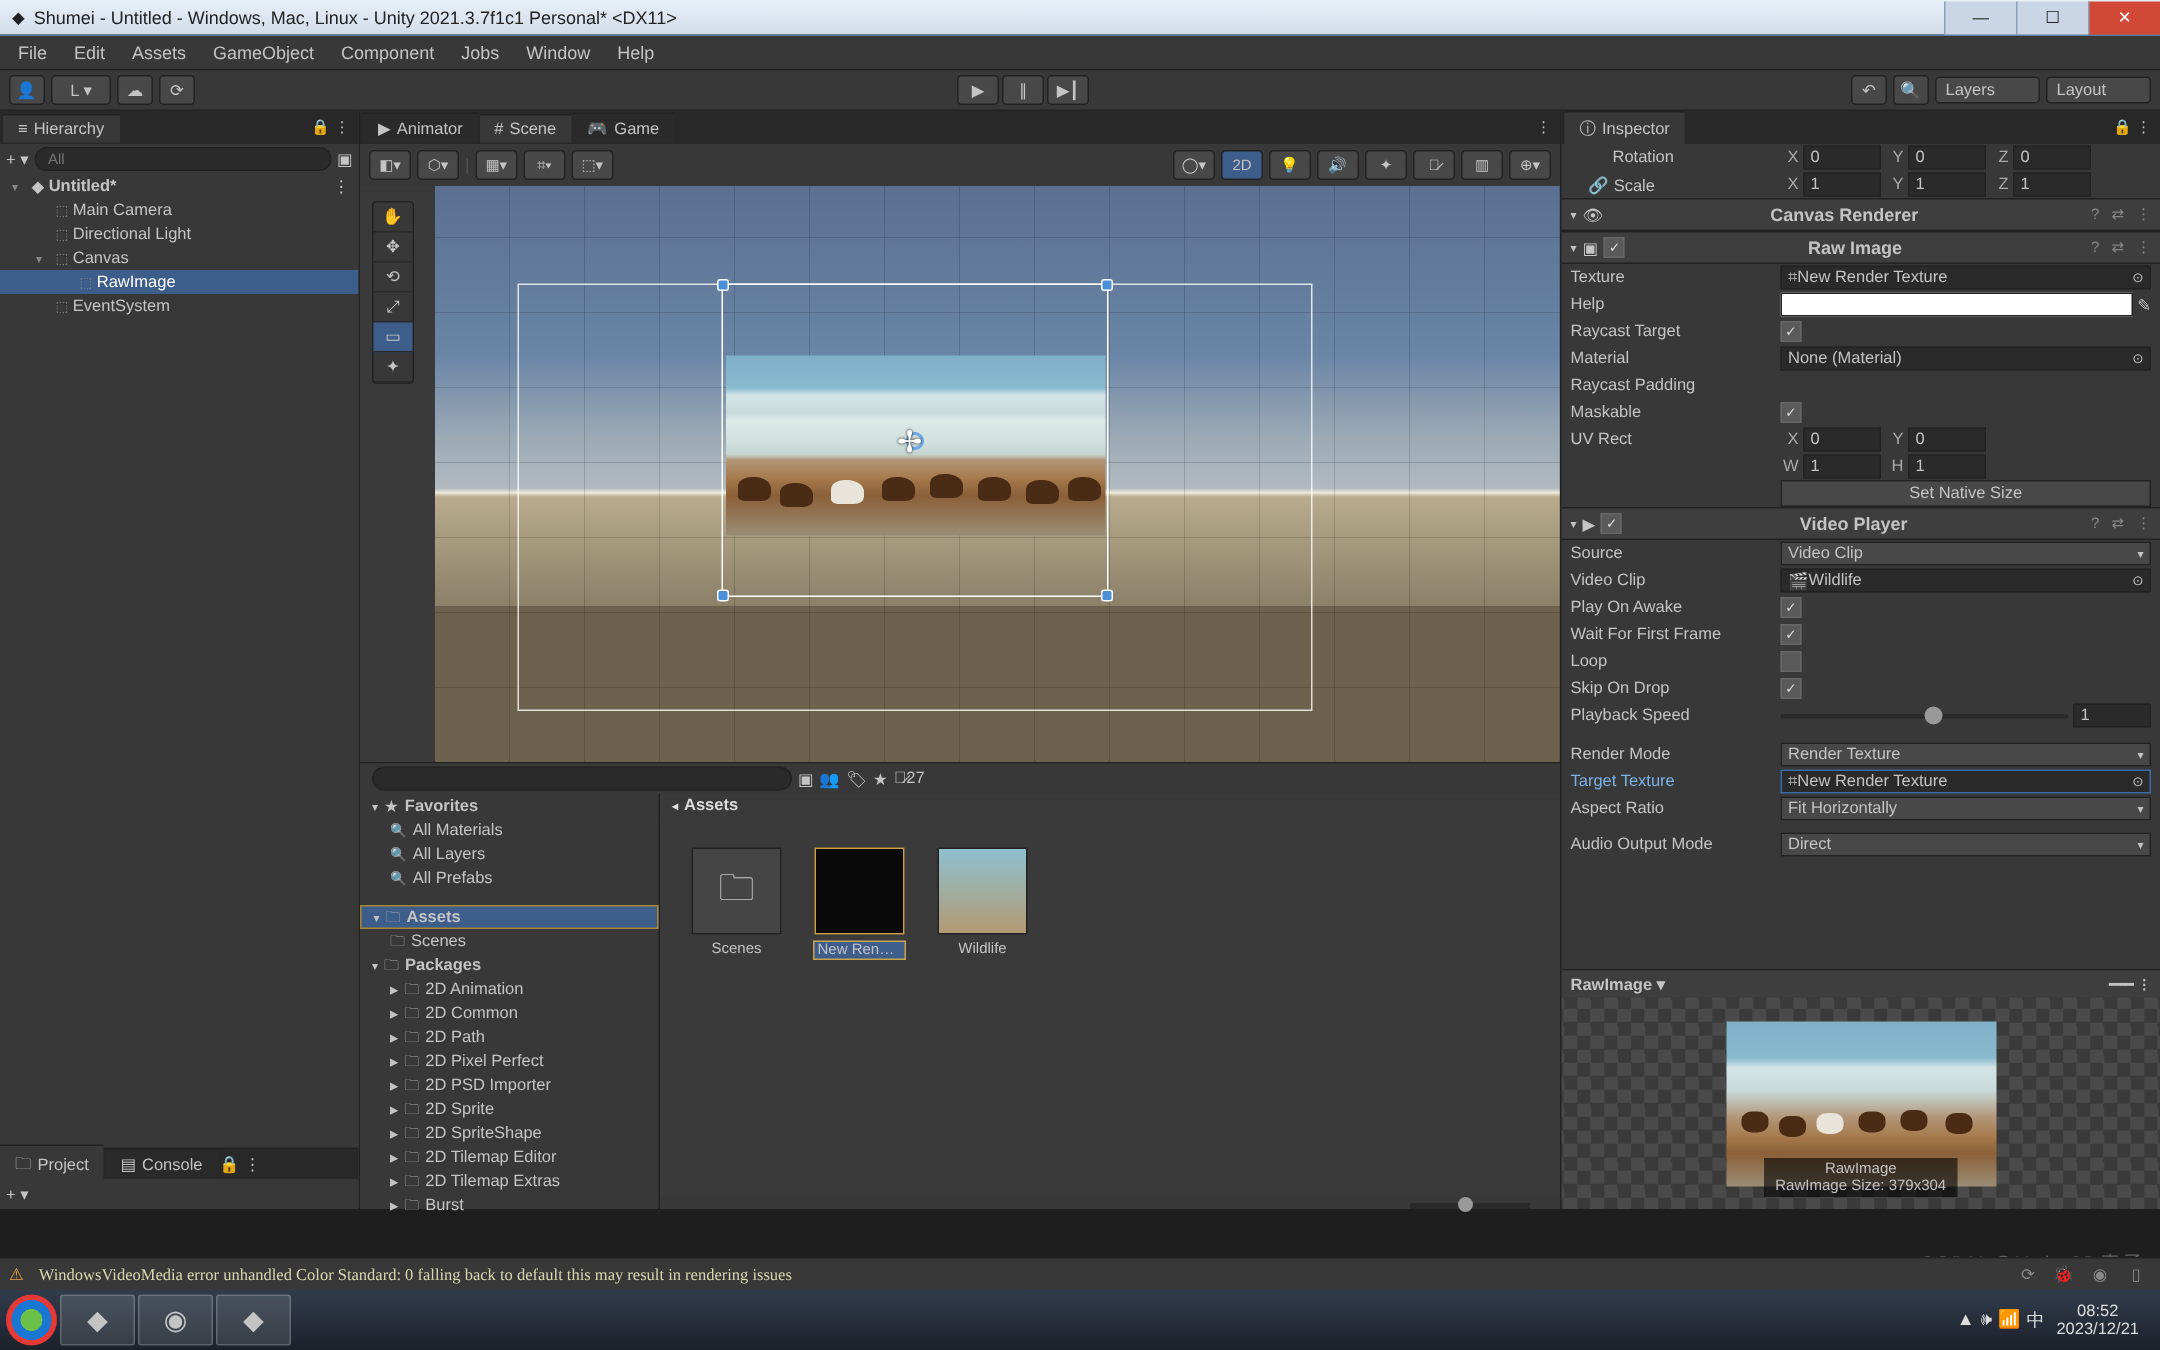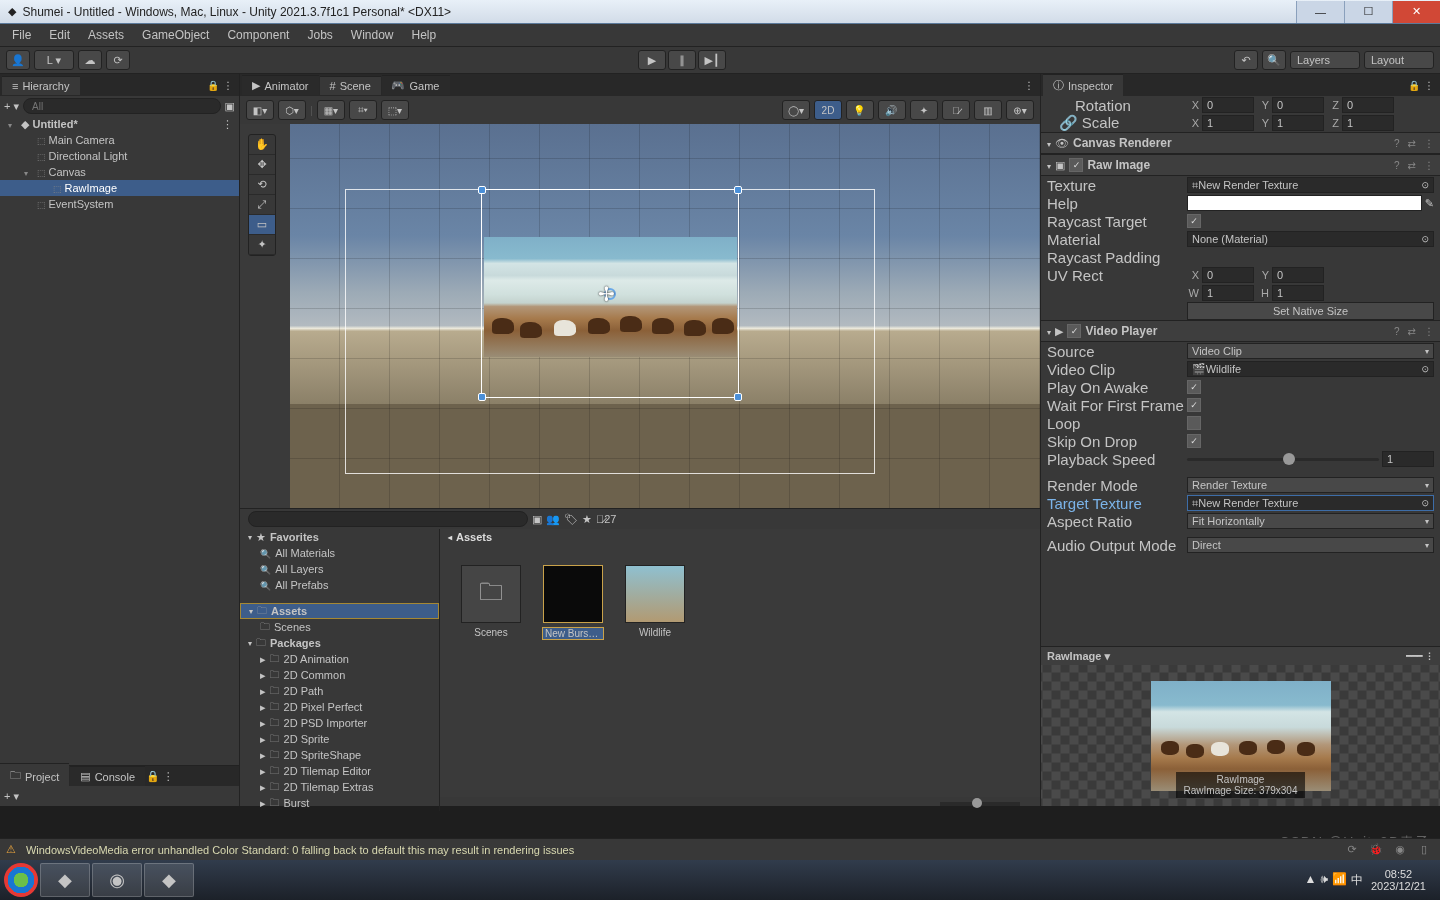--- a/index.html
+++ b/index.html
@@ -83,53 +83,53 @@
 .asset-item { width:62px; display:flex; flex-direction:column; align-items:center; gap:4px; }
 .asset-thumb { width:60px; height:58px; background:#555; border:1px solid #222; display:flex; align-items:center; justify-content:center; font-size:24px; }
 .asset-thumb.folder { background:#454545; }
 .asset-thumb.rt { background:#0a0a0a; border:1.5px solid #c9a24a; }
 .asset-thumb.vid { background:linear-gradient(180deg,#8fc0d0 0%,#b29a72 100%); }
 .asset-label { font-size:10px; text-align:center; white-space:nowrap; overflow:hidden; text-overflow:ellipsis; max-width:62px; }
 .asset-label.sel { background:#3d5d8a; border:1px solid #c9a24a; padding:0 2px; }
 
 .insp-body { flex:1; overflow:auto; }
 .insp-row { display:flex; align-items:center; padding:1px 6px; height:18px; }
-.insp-row .lbl { width:140px; font-size:15px; }
+.insp-row .lbl { width:140px; font-size:11px; }
 .insp-row .lbl.blue { color:#7bb3e8; }
 .insp-row .val { flex:1; display:flex; align-items:center; gap:3px; }
 .insp-row .val input { background:#2a2a2a; border:1px solid #222; color:#c4c4c4; padding:1px 4px; font-size:11px; width:52px; height:16px; }
 .insp-row .val .axl { font-size:11px; color:#aaa; width:12px; text-align:right; }
 .insp-row .val .chk { width:14px; height:14px; border:1px solid #666; background:#5a5a5a; display:flex; align-items:center; justify-content:center; }
 .insp-row .val .chk.on:after { content:"✓"; font-size:9px; color:#ddd; }
 .insp-row .val .dd { background:#484848; border:1px solid #222; flex:1; padding:1px 4px; font-size:11px; height:16px; display:flex; align-items:center; }
 .insp-row .val .dd:after { content:"▾"; margin-left:auto; font-size:8px; }
 .insp-row .val .objf { background:#2a2a2a; border:1px solid #222; flex:1; padding:1px 4px; font-size:11px; height:16px; display:flex; align-items:center; }
 .insp-row .val .objf:after { content:"⊙"; margin-left:auto; font-size:9px; }
 .insp-row .val .colorf { flex:1; height:16px; background:#fff; border:1px solid #222; }
 .insp-row .val .btn { flex:1; background:#484848; border:1px solid #222; text-align:center; padding:2px; font-size:11px; }
 .insp-row .val .slider { flex:1; height:3px; background:#2a2a2a; border-radius:2px; position:relative; }
 .insp-row .val .slider .knob { position:absolute; left:50%; top:-5px; width:12px; height:12px; background:#999; border-radius:50%; }
 .insp-row .val .num { background:#2a2a2a; border:1px solid #222; width:52px; padding:1px 4px; font-size:11px; text-align:left; }
 
 .component-head { height:22px; background:#3e3e3e; border-top:1px solid #222; border-bottom:1px solid #222; display:flex; align-items:center; padding:0 6px; gap:4px; }
 .component-head .tw:before { content:"▾"; font-size:8px; }
 .component-head .chk { width:14px; height:14px; border:1px solid #666; background:#5a5a5a; display:flex; align-items:center; justify-content:center; }
 .component-head .chk.on:after { content:"✓"; font-size:9px; color:#ddd; }
-.component-head .title { font-weight:bold; flex:1; font-size:12px; }
+.component-head .title { font-weight:bold; flex:1; font-size:12px;text-align:center; }
 .component-head .ico-r { font-size:10px; color:#888; margin-left:4px; }
 
 .preview { height:160px; background:#383838; border-top:1px solid #222; display:flex; flex-direction:column; }
 .preview-head { height:18px; background:#3e3e3e; display:flex; align-items:center; padding:0 6px; font-weight:bold; }
 .preview-body { flex:1; background:repeating-conic-gradient(#4a4a4a 0% 25%,#3a3a3a 0% 50%) 50% / 18px 18px; display:flex; align-items:center; justify-content:center; position:relative; }
 .preview-img { width:180px; height:110px; background:linear-gradient(180deg,#7fb0c8 0%,#88bace 22%,#d3e4e5 28%,#c8dadb 42%,#b29678 58%,#a67a4c 70%,#8b6038 80%,#9a8d76 100%); position:relative; overflow:hidden; }
 .preview-cap { position:absolute; bottom:8px; left:50%; transform:translateX(-50%); background:rgba(0,0,0,0.6); padding:2px 8px; font-size:10px; text-align:center; }
 
 .statusbar { position:absolute; left:0; right:0; bottom:40px; height:22px; background:#383838; border-top:1px solid #222; display:flex; align-items:center; padding:0 6px; gap:6px; }
 .statusbar .warn:before { content:"⚠"; color:#e8a33d; margin-right:4px; }
-.statusbar .msg { color:#d8d8b0; font-size:11px; }
+.statusbar .msg { color:#d8d8b0; font-size:11px;font-family:Liberation Serif, serif; }
 .statusbar .r { margin-left:auto; display:flex; gap:4px; }
 .statusbar .r span { width:20px; text-align:center; color:#888; }
 
 .taskbar { position:absolute; left:0; right:0; bottom:0; height:40px; background:linear-gradient(#313c4c,#1c2129); display:flex; align-items:center; padding:0 4px; gap:2px; }
 .taskbar .tb { width:50px; height:34px; display:flex; align-items:center; justify-content:center; font-size:18px; border-radius:2px; }
 .taskbar .tb.act { background:rgba(255,255,255,0.12); border:1px solid rgba(255,255,255,0.2); }
 .taskbar .tray { margin-left:auto; display:flex; align-items:center; gap:8px; padding-right:10px; color:#ddd; font-size:11px; }
 .systray { display:flex; gap:4px; }
 .systray span { font-size:12px; }
 .watermark { position:absolute; right:10px; bottom:48px; color:rgba(200,200,200,0.4); font-size:14px; letter-spacing:1px; }
@@ -345,21 +345,21 @@
               <span style="font-size:8px;margin-right:4px">◂</span>
               <span>Assets</span>
             </div>
           <div class="assets-body">
             <div class="asset-item">
                 <div class="asset-thumb folder">🗀</div>
                 <div class="asset-label">Scenes</div>
               </div>
             <div class="asset-item">
                 <div class="asset-thumb rt"></div>
-                <div class="asset-label sel">New Burst…</div>
+                <div class="asset-label sel">New Rend…</div>
               </div>
             <div class="asset-item">
                 <div class="asset-thumb vid"></div>
                 <div class="asset-label">Wildlife</div>
               </div>
           </div>
           <div style="height:14px;display:flex;align-items:center;justify-content:flex-end;padding-right:20px">
               <div style="width:80px;height:4px;background:#2a2a2a;position:relative">
                 <div style="position:absolute;left:40%;top:-4px;width:10px;height:10px;background:#999;border-radius:50%"></div>
               </div>
@@ -439,20 +439,26 @@
           <span class="lbl">Material</span>
           <div class="val">
             <div class="objf">
               <span>None (Material)</span>
             </div>
           </div>
         </div>
       <div class="insp-row">
           <span class="lbl"><span class="twr"></span><span>Raycast Padding</span></span>
           <div class="val"></div>
+        </div>
+      <div class="insp-row">
+          <span class="lbl">Maskable</span>
+          <div class="val">
+            <div class="chk on"></div>
+          </div>
         </div>
       <div class="insp-row">
           <span class="lbl">UV Rect</span>
           <div class="val">
             <span class="axl">X</span>
             <input value="0" style="">
             <span class="axl">Y</span>
             <input value="0" style="">
           </div>
         </div>

